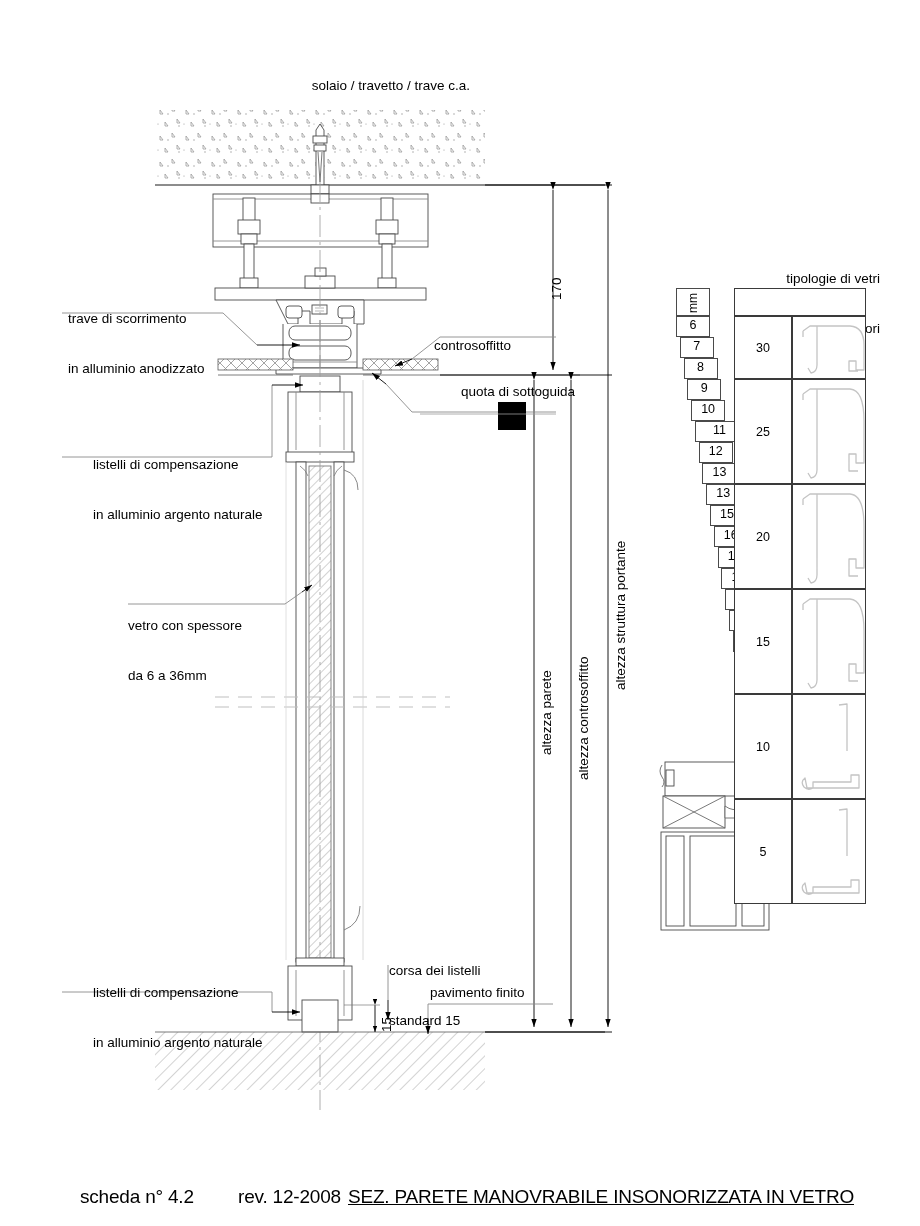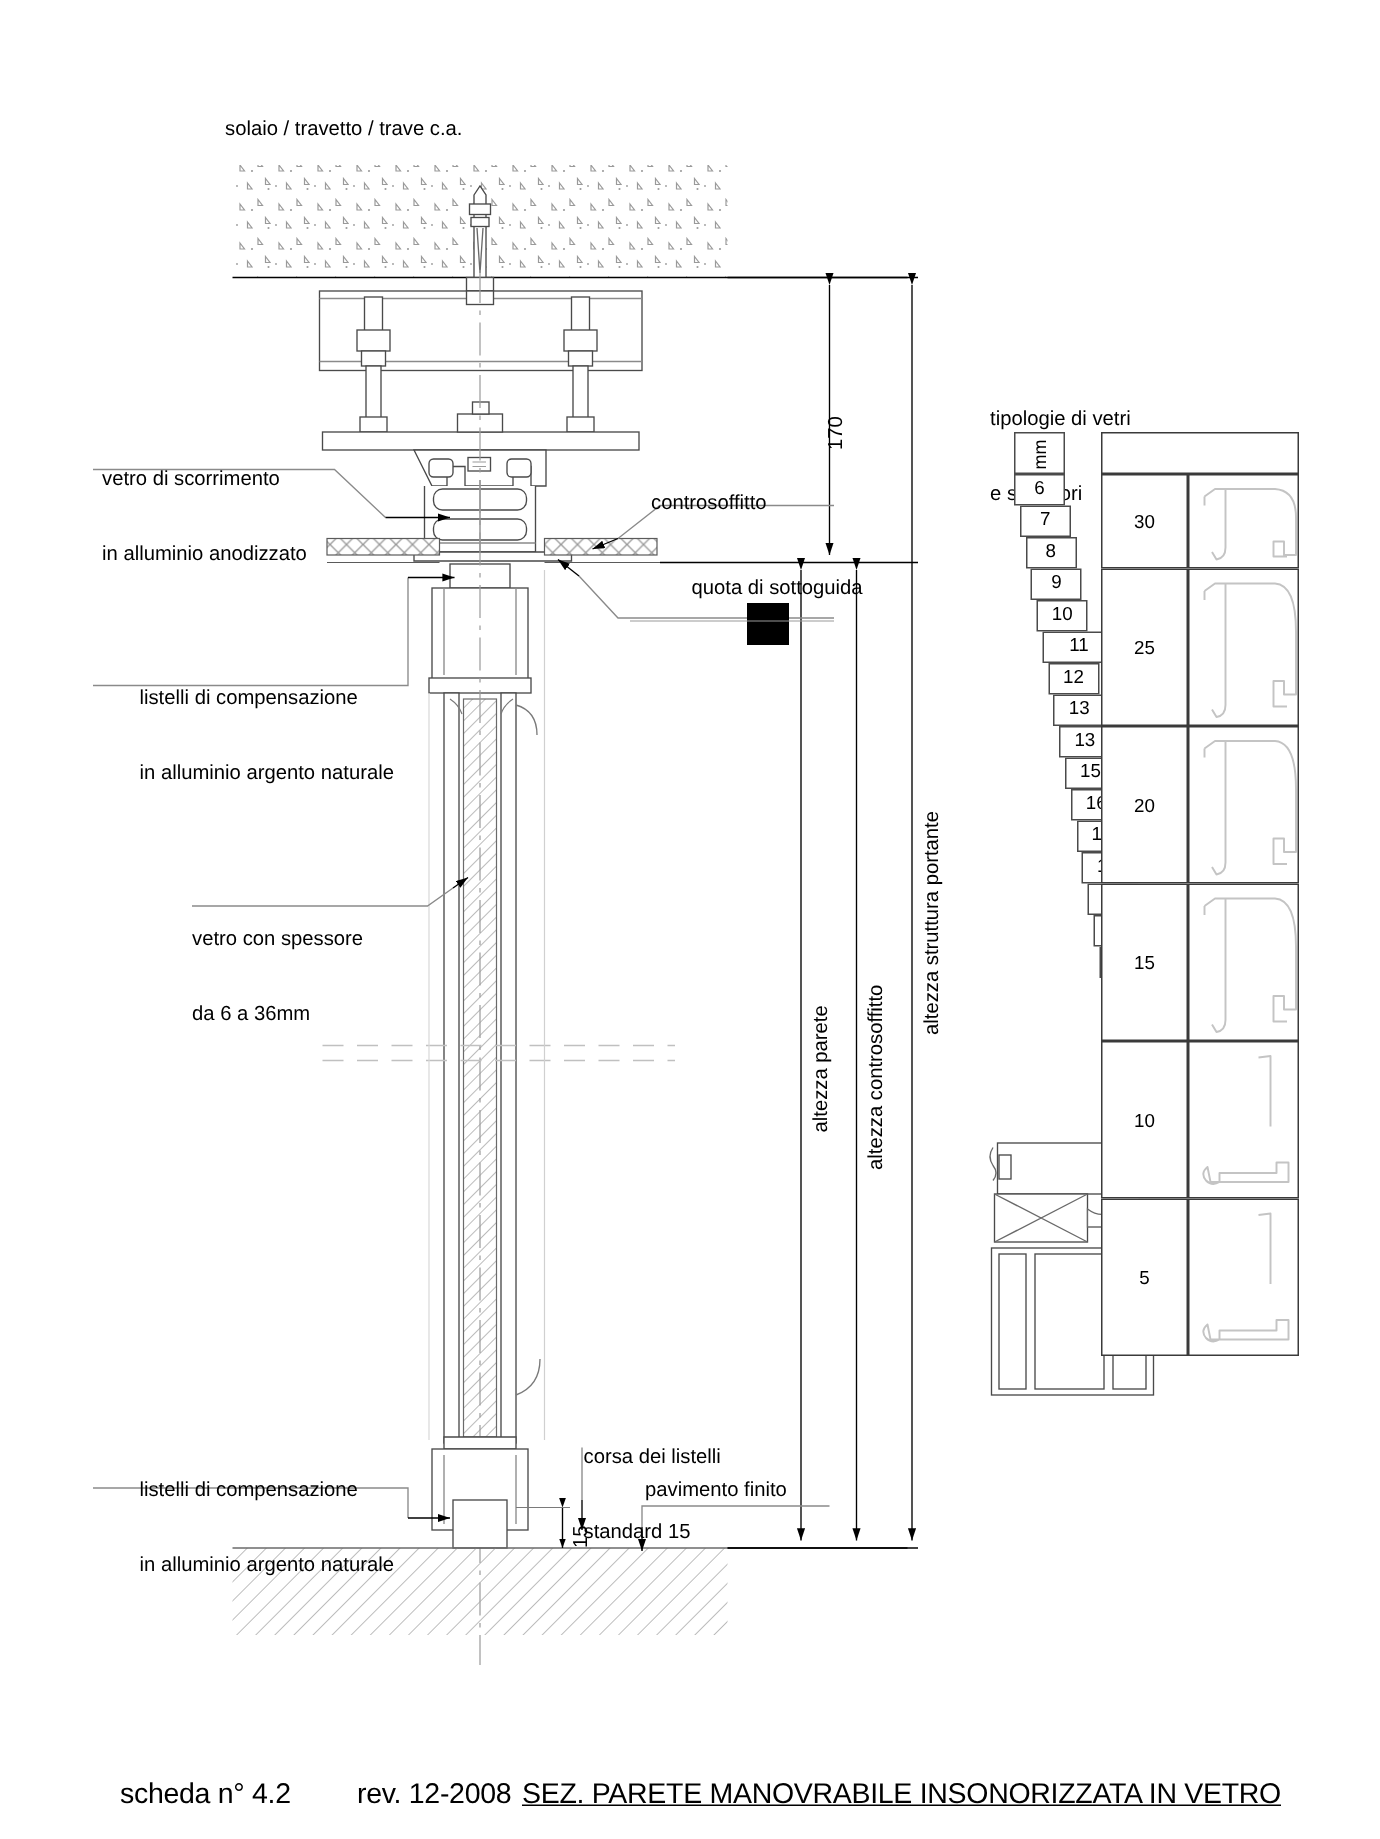--- a/index.html
+++ b/index.html
@@ -1,20 +1,20 @@
 <!DOCTYPE html>
 <html><head>
 <meta charset="utf-8">
 <style>
   html,body{margin:0;padding:0;background:#fff;}
   body{width:920px;height:1226px;position:relative;overflow:hidden;
        font-family:"Liberation Sans",sans-serif;color:#000;}
   .abs{position:absolute;}
   .lbl{font-size:13.5px;line-height:16.5px;white-space:pre;color:#000;}
-  .lbl-c{text-align:left;}
+  .lbl-c{text-align:right;}
   .lbl-r{text-align:left;}
   .rot90{transform:rotate(-90deg);transform-origin:0 0;white-space:nowrap;}
   svg{position:absolute;left:0;top:0;overflow:visible;}
   .footer{font-size:19px;letter-spacing:-0.2px;white-space:pre;}
   .step{position:absolute;border:1px solid #4a4a4a;box-sizing:border-box;background:#fff;
         font-size:12.5px;text-align:center;line-height:17px;}
   .grp{position:absolute;border:1px solid #3a3a3a;box-sizing:border-box;background:#fff;}
   .prof{position:absolute;border:1px solid #3a3a3a;box-sizing:border-box;background:#fff;}
 </style>
 </head>
@@ -216,25 +216,25 @@
   </g>
 </svg>
 
 <div class="abs lbl rot90" style="left:549px;top:300px;">170</div>
 <div class="abs lbl rot90" style="left:539px;top:755px;">altezza parete</div>
 <div class="abs lbl rot90" style="left:576px;top:780px;">altezza controsoffitto</div>
 <div class="abs lbl rot90" style="left:613px;top:690px;">altezza struttura portante</div>
 <div class="abs lbl rot90" style="left:379px;top:1032px;">15</div>
 
 <div class="abs lbl" style="left:68px;top:278px;">
-  <div>vetro di scorrimento</div>
+  <div>trave di scorrimento</div>
   <div>in alluminio anodizzato</div>
 </div>
 
-<div class="abs lbl" style="left:434px;top:327px;">controsoffitto</div>
+<div class="abs lbl" style="left:434px;top:338px;">controsoffitto</div>
 
 <div class="abs lbl" style="left:418px;top:384px;margin-left:43px;">quota di sottoguida</div>
 
 <div class="abs lbl" style="left:93px;top:424px;">
   <div>listelli di compensazione</div>
   <div>in alluminio argento naturale</div>
 </div>
 
 <div class="abs lbl lbl-r" style="left:128px;top:585px;width:140px;">
   <div>vetro con spessore</div>

